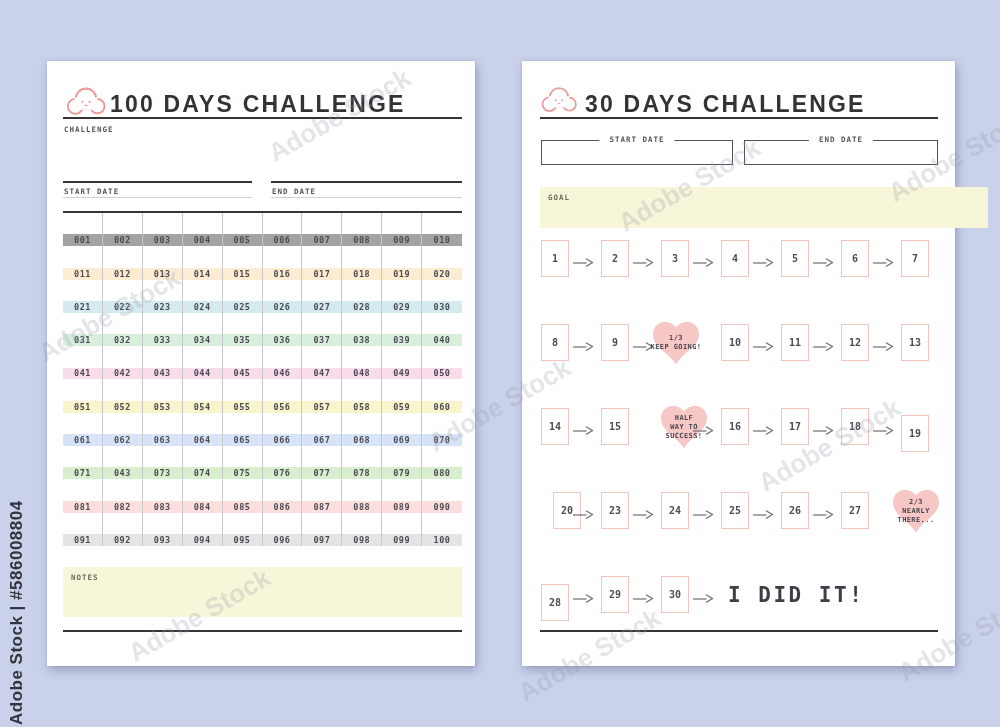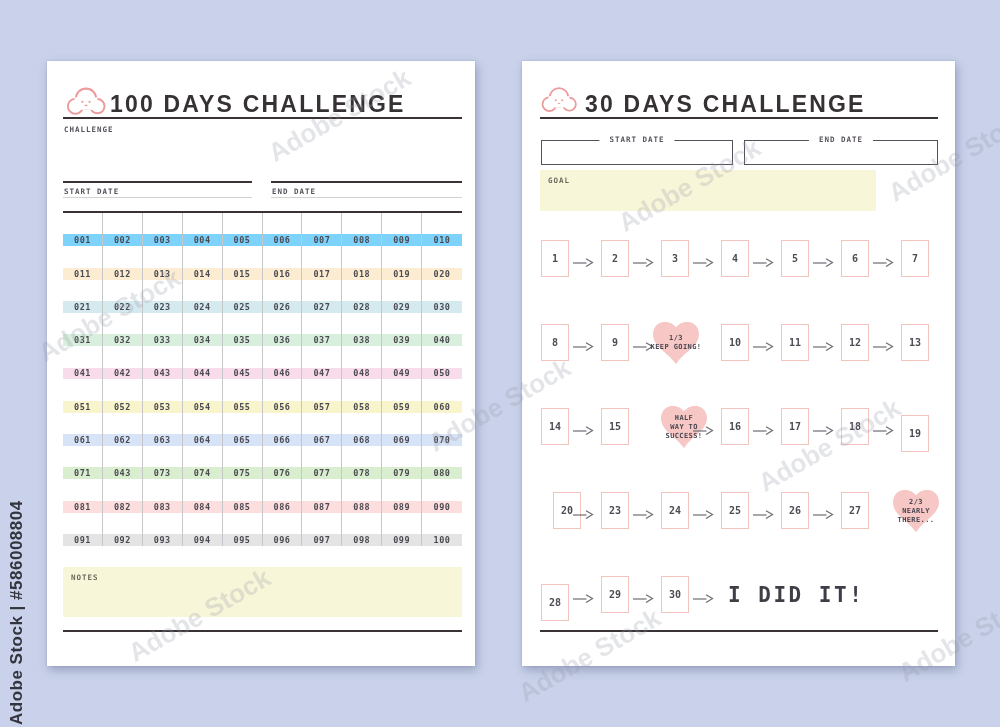--- a/index.html
+++ b/index.html
@@ -38,21 +38,21 @@
   .t-row.blank{height:21.4px;}
   .t-row.num{height:11.9px;}
   .t-cell{border-right:1px solid #c7c7c9;display:flex;align-items:center;justify-content:center;}
   .t-cell:last-child{border-right:none;}
   .t-row.num .t-cell{font-family:"DejaVu Sans Mono",monospace;font-size:8.5px;
                      font-weight:600;letter-spacing:.5px;color:#4c4b53;}
 
   
   .yellow-box{position:absolute;background:#f8f6d9;}
   #notes-box{left:16px;top:506px;width:399px;height:50px;}
-  #goal-box{left:18px;top:109px;width:336px;height:41px;}
+  #goal-box{left:18px;top:126px;width:448px;height:41px;}
   .yellow-box .lbl{position:absolute;left:8px;top:6px;color:#6e695d;}
 
   .bottom-rule{position:absolute;left:16px;right:13px;top:569px;height:2px;background:#3a3336;}
 
   
   .fieldbox{position:absolute;top:79px;height:23px;border:1.5px solid #55505a;}
   #start-box-30{left:19px;width:190px;}
   #end-box-30{left:222px;width:192px;}
   .fieldbox .legend{position:absolute;left:50%;top:-6px;transform:translateX(-50%);
                     background:#ffffff;padding:0 10px;white-space:nowrap;}
@@ -132,21 +132,21 @@
           <div class="t-cell"></div>
           <div class="t-cell"></div>
           <div class="t-cell"></div>
           <div class="t-cell"></div>
           <div class="t-cell"></div>
           <div class="t-cell"></div>
           <div class="t-cell"></div>
           <div class="t-cell"></div>
           <div class="t-cell"></div>
         </div>
-        <div class="t-row num" style="background: #7dd3fc;">
+        <div class="t-row num" style="background: #a3a3a3;">
           <div class="t-cell">001</div>
           <div class="t-cell">002</div>
           <div class="t-cell">003</div>
           <div class="t-cell">004</div>
           <div class="t-cell">005</div>
           <div class="t-cell">006</div>
           <div class="t-cell">007</div>
           <div class="t-cell">008</div>
           <div class="t-cell">009</div>
           <div class="t-cell">010</div>

